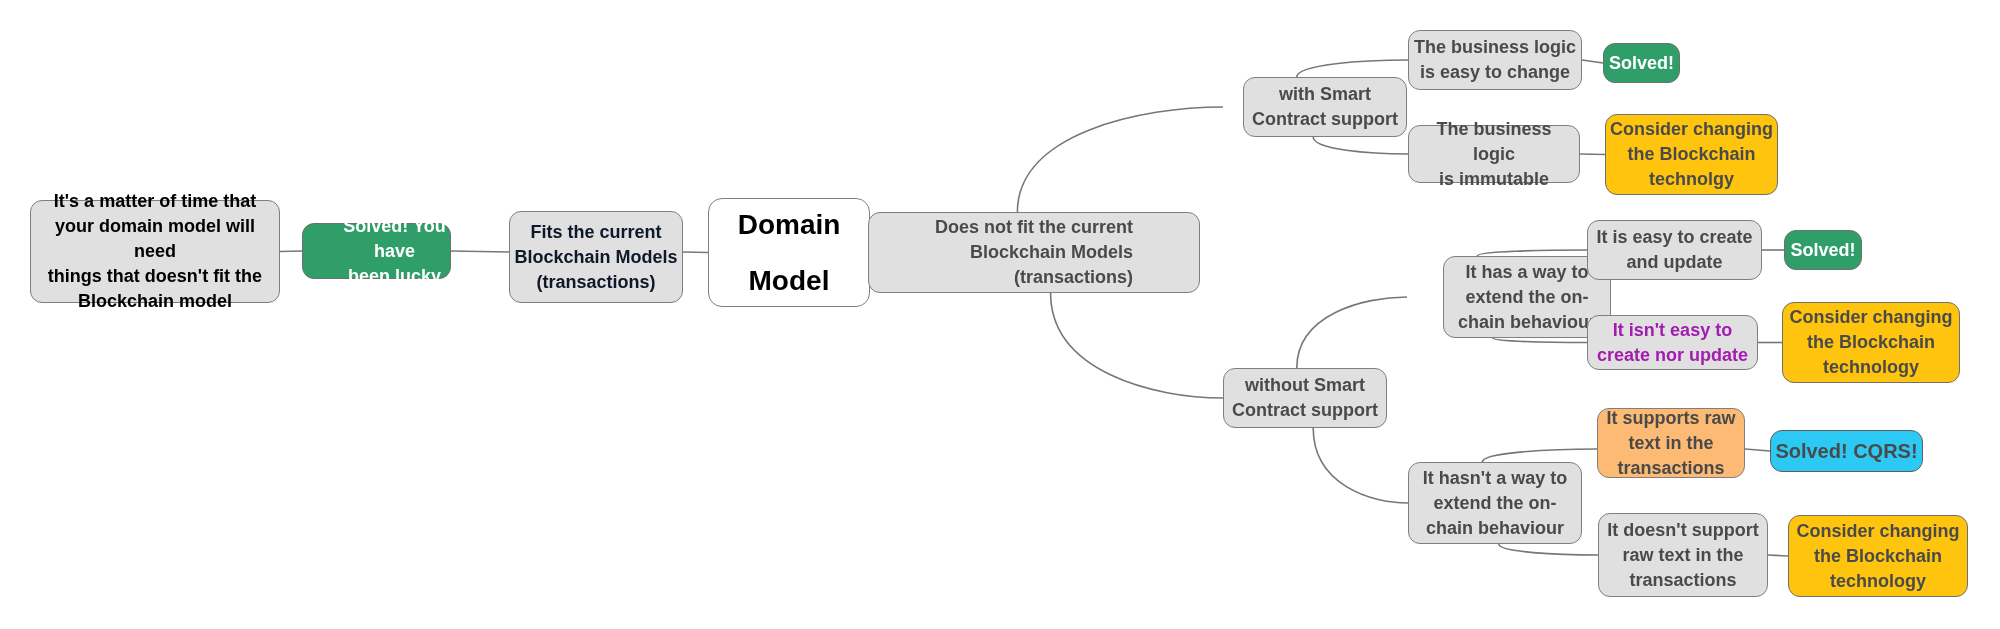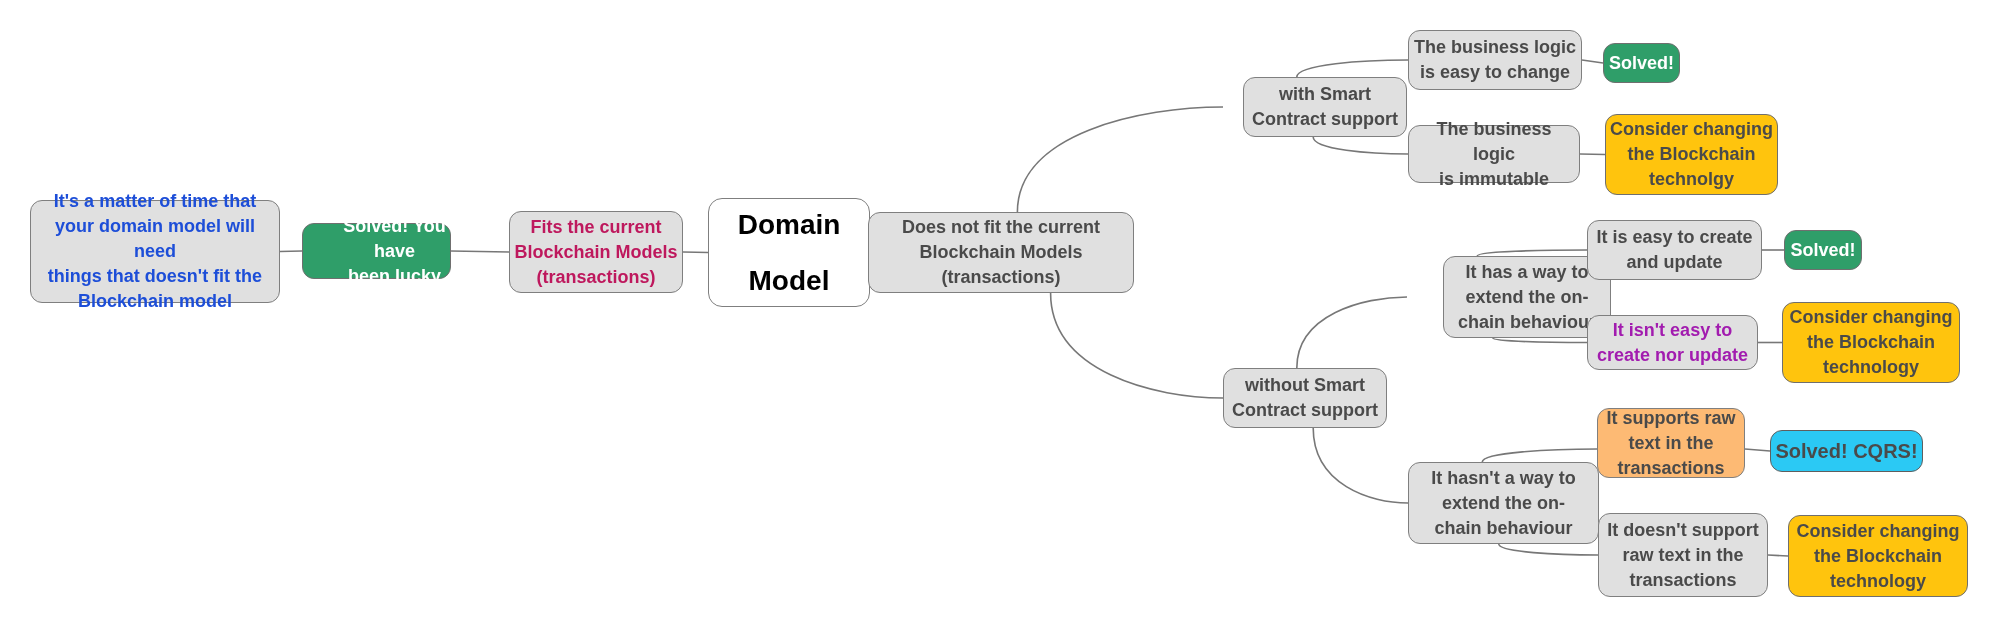--- a/index.html
+++ b/index.html
@@ -37,32 +37,32 @@
       <path d="M 1477.2 256 C 1477.2 251.5, 1543.08 250, 1587 250" fill="none" stroke="#777777" stroke-width="1.6"></path>
       <path d="M 1492.8 338 C 1492.8 341.375, 1549.32 342.5, 1587 342.5" fill="none" stroke="#777777" stroke-width="1.6"></path>
       <path d="M 1762 250 L 1784 250" fill="none" stroke="#777777" stroke-width="1.6"></path>
       <path d="M 1758 342.5 L 1782 342.5" fill="none" stroke="#777777" stroke-width="1.6"></path>
       <path d="M 1482.25 462 C 1482.25 452.25, 1551.1 449, 1597 449" fill="none" stroke="#777777" stroke-width="1.6"></path>
       <path d="M 1498.75 544 C 1498.75 552.25, 1558.3 555, 1598 555" fill="none" stroke="#777777" stroke-width="1.6"></path>
       <path d="M 1745 449 L 1770 451" fill="none" stroke="#777777" stroke-width="1.6"></path>
       <path d="M 1768 555 L 1788 556" fill="none" stroke="#777777" stroke-width="1.6"></path>
     </svg>
   <div id="nodes-layer">
-      <div class="node topic" style="left: 30px; top: 200px; width: 250px; height: 103px; background: rgb(224, 224, 224); color: #1d4ed8; border-color: rgb(127, 127, 127);">It's a matter of time that
+      <div class="node topic" style="left: 30px; top: 200px; width: 250px; height: 103px; background: rgb(224, 224, 224); color: #000000; border-color: rgb(127, 127, 127);">It's a matter of time that
 your domain model will need
 things that doesn't fit the
 Blockchain model</div>
       <div class="node success" style="left: 302px; top: 223px; width: 149px; height: 56px; background: rgb(47, 158, 105); color: rgb(255, 255, 255); border-color: rgb(111, 111, 111); padding-left: 40px;">Solved! You have
 been lucky</div>
-      <div class="node topic" style="left: 509px; top: 211px; width: 174px; height: 82px; background: rgb(224, 224, 224); color: #be185d; border-color: rgb(127, 127, 127);">Fits the current
+      <div class="node topic" style="left: 509px; top: 211px; width: 174px; height: 92px; background: rgb(224, 224, 224); color: #0f172a; border-color: rgb(127, 127, 127);">Fits the current
 Blockchain Models
 (transactions)</div>
       <div class="node root" style="left: 708px; top: 198px; width: 162px; height: 109px; background: rgb(255, 255, 255); color: rgb(0, 0, 0); border-color: rgb(127, 127, 127);">Domain
 Model</div>
-      <div class="node topic" style="left: 868px; top: 212px; width: 266px; height: 81px; background: rgb(224, 224, 224); color: rgb(74, 74, 74); border-color: rgb(127, 127, 127);">Does not fit the current
+      <div class="node topic" style="left: 868px; top: 212px; width: 332px; height: 81px; background: rgb(224, 224, 224); color: rgb(74, 74, 74); border-color: rgb(127, 127, 127); text-align: right;">Does not fit the current
 Blockchain Models
 (transactions)</div>
       <div class="node topic" style="left: 1223px; top: 77px; width: 164px; height: 60px; background: rgb(224, 224, 224); color: rgb(74, 74, 74); border-color: rgb(127, 127, 127); margin-left: 20px;">with Smart
 Contract support</div>
       <div class="node topic" style="left: 1408px; top: 30px; width: 174px; height: 60px; background: rgb(224, 224, 224); color: rgb(74, 74, 74); border-color: rgb(127, 127, 127);">The business logic
 is easy to change</div>
       <div class="node success" style="left: 1603px; top: 43px; width: 77px; height: 40px; background: rgb(47, 158, 105); color: rgb(255, 255, 255); border-color: rgb(111, 111, 111);">Solved!</div>
       <div class="node topic" style="left: 1408px; top: 125px; width: 172px; height: 58px; background: rgb(224, 224, 224); color: rgb(74, 74, 74); border-color: rgb(127, 127, 127);">The business logic
 is immutable</div>
       <div class="node warning" style="left: 1605px; top: 114px; width: 173px; height: 81px; background: rgb(255, 196, 13); color: rgb(74, 74, 74); border-color: rgb(111, 111, 111);">Consider changing
@@ -74,21 +74,21 @@
 extend the on-
 chain behaviour</div>
       <div class="node topic" style="left: 1587px; top: 220px; width: 175px; height: 60px; background: rgb(224, 224, 224); color: rgb(74, 74, 74); border-color: rgb(127, 127, 127);">It is easy to create
 and update</div>
       <div class="node success" style="left: 1784px; top: 230px; width: 78px; height: 40px; background: rgb(47, 158, 105); color: rgb(255, 255, 255); border-color: rgb(111, 111, 111);">Solved!</div>
       <div class="node topic" style="left: 1587px; top: 315px; width: 171px; height: 55px; background: rgb(224, 224, 224); color: #a21caf; border-color: rgb(127, 127, 127);">It isn't easy to
 create nor update</div>
       <div class="node warning" style="left: 1782px; top: 302px; width: 178px; height: 81px; background: rgb(255, 196, 13); color: rgb(74, 74, 74); border-color: rgb(111, 111, 111);">Consider changing
 the Blockchain
 technology</div>
-      <div class="node topic" style="left: 1408px; top: 462px; width: 191px; height: 82px; background: rgb(224, 224, 224); color: rgb(74, 74, 74); border-color: rgb(127, 127, 127);">It hasn't a way to
+      <div class="node topic" style="left: 1408px; top: 462px; width: 174px; height: 82px; background: rgb(224, 224, 224); color: rgb(74, 74, 74); border-color: rgb(127, 127, 127);">It hasn't a way to
 extend the on-
 chain behaviour</div>
       <div class="node topic" style="left: 1597px; top: 408px; width: 148px; height: 70px; background: #fdba74; color: rgb(74, 74, 74); border-color: rgb(127, 127, 127);">It supports raw
 text in the
 transactions</div>
       <div class="node info" style="left: 1770px; top: 430px; width: 153px; height: 42px; background: rgb(43, 201, 244); color: rgb(74, 74, 74); border-color: rgb(95, 95, 95); text-align: center;">Solved! CQRS!</div>
       <div class="node topic" style="left: 1598px; top: 513px; width: 170px; height: 84px; background: rgb(224, 224, 224); color: rgb(74, 74, 74); border-color: rgb(127, 127, 127);">It doesn't support
 raw text in the
 transactions</div>
       <div class="node warning" style="left: 1788px; top: 515px; width: 180px; height: 82px; background: rgb(255, 196, 13); color: rgb(74, 74, 74); border-color: rgb(111, 111, 111);">Consider changing

